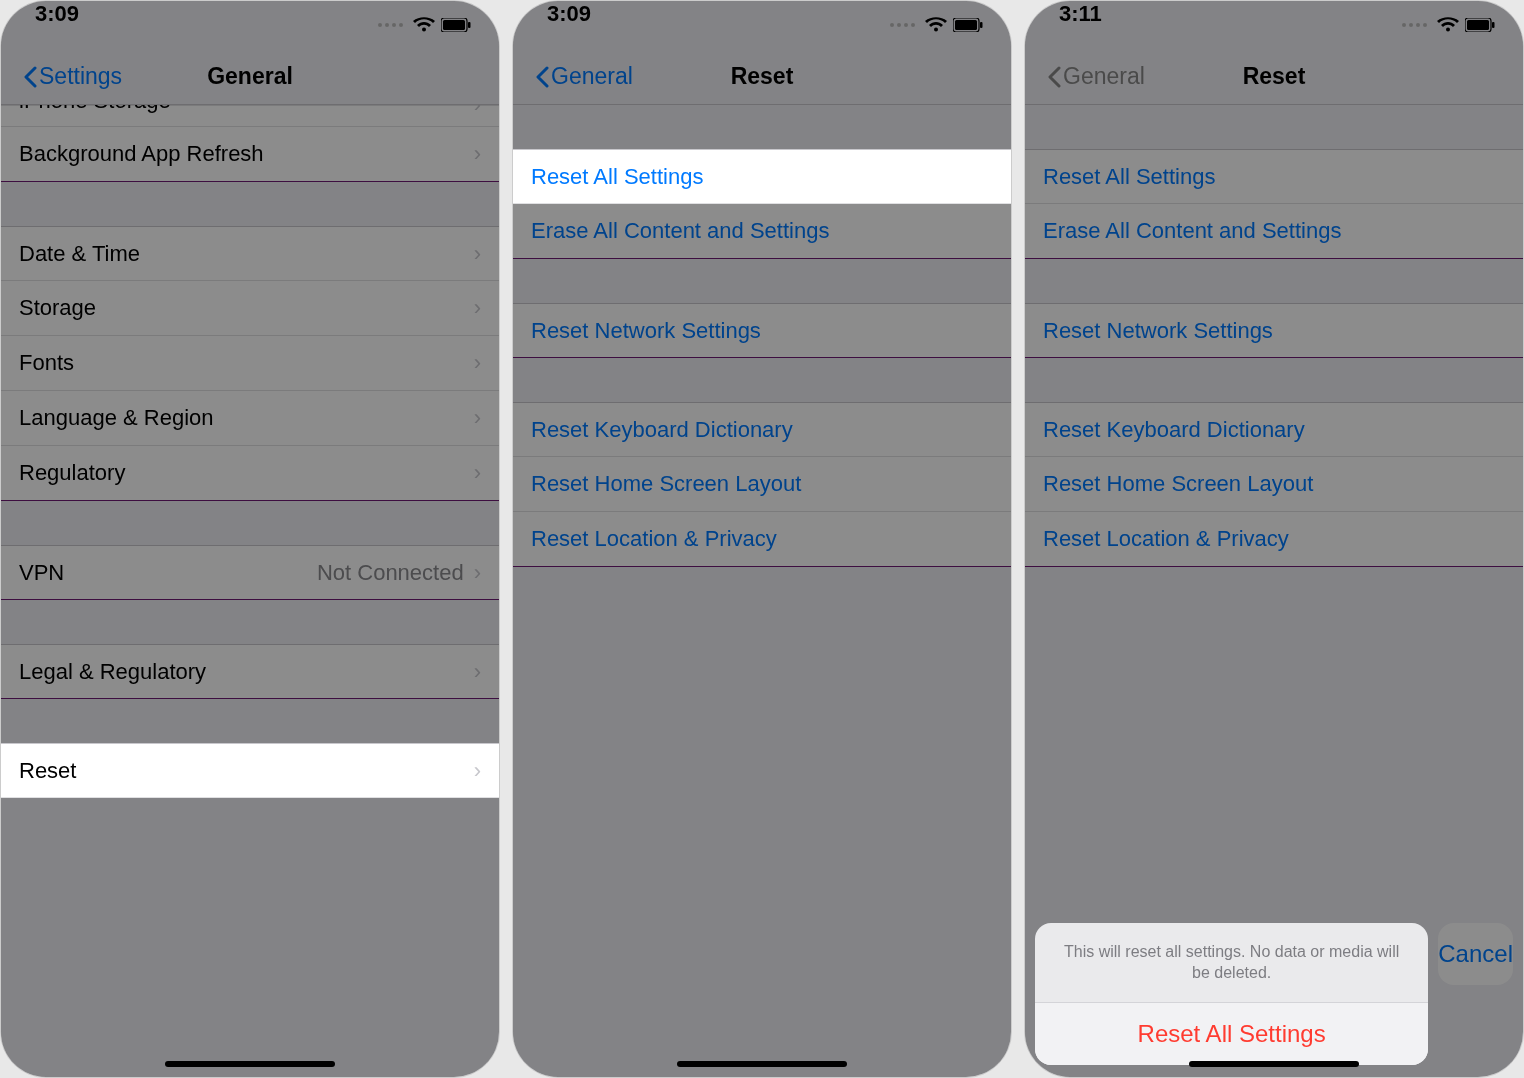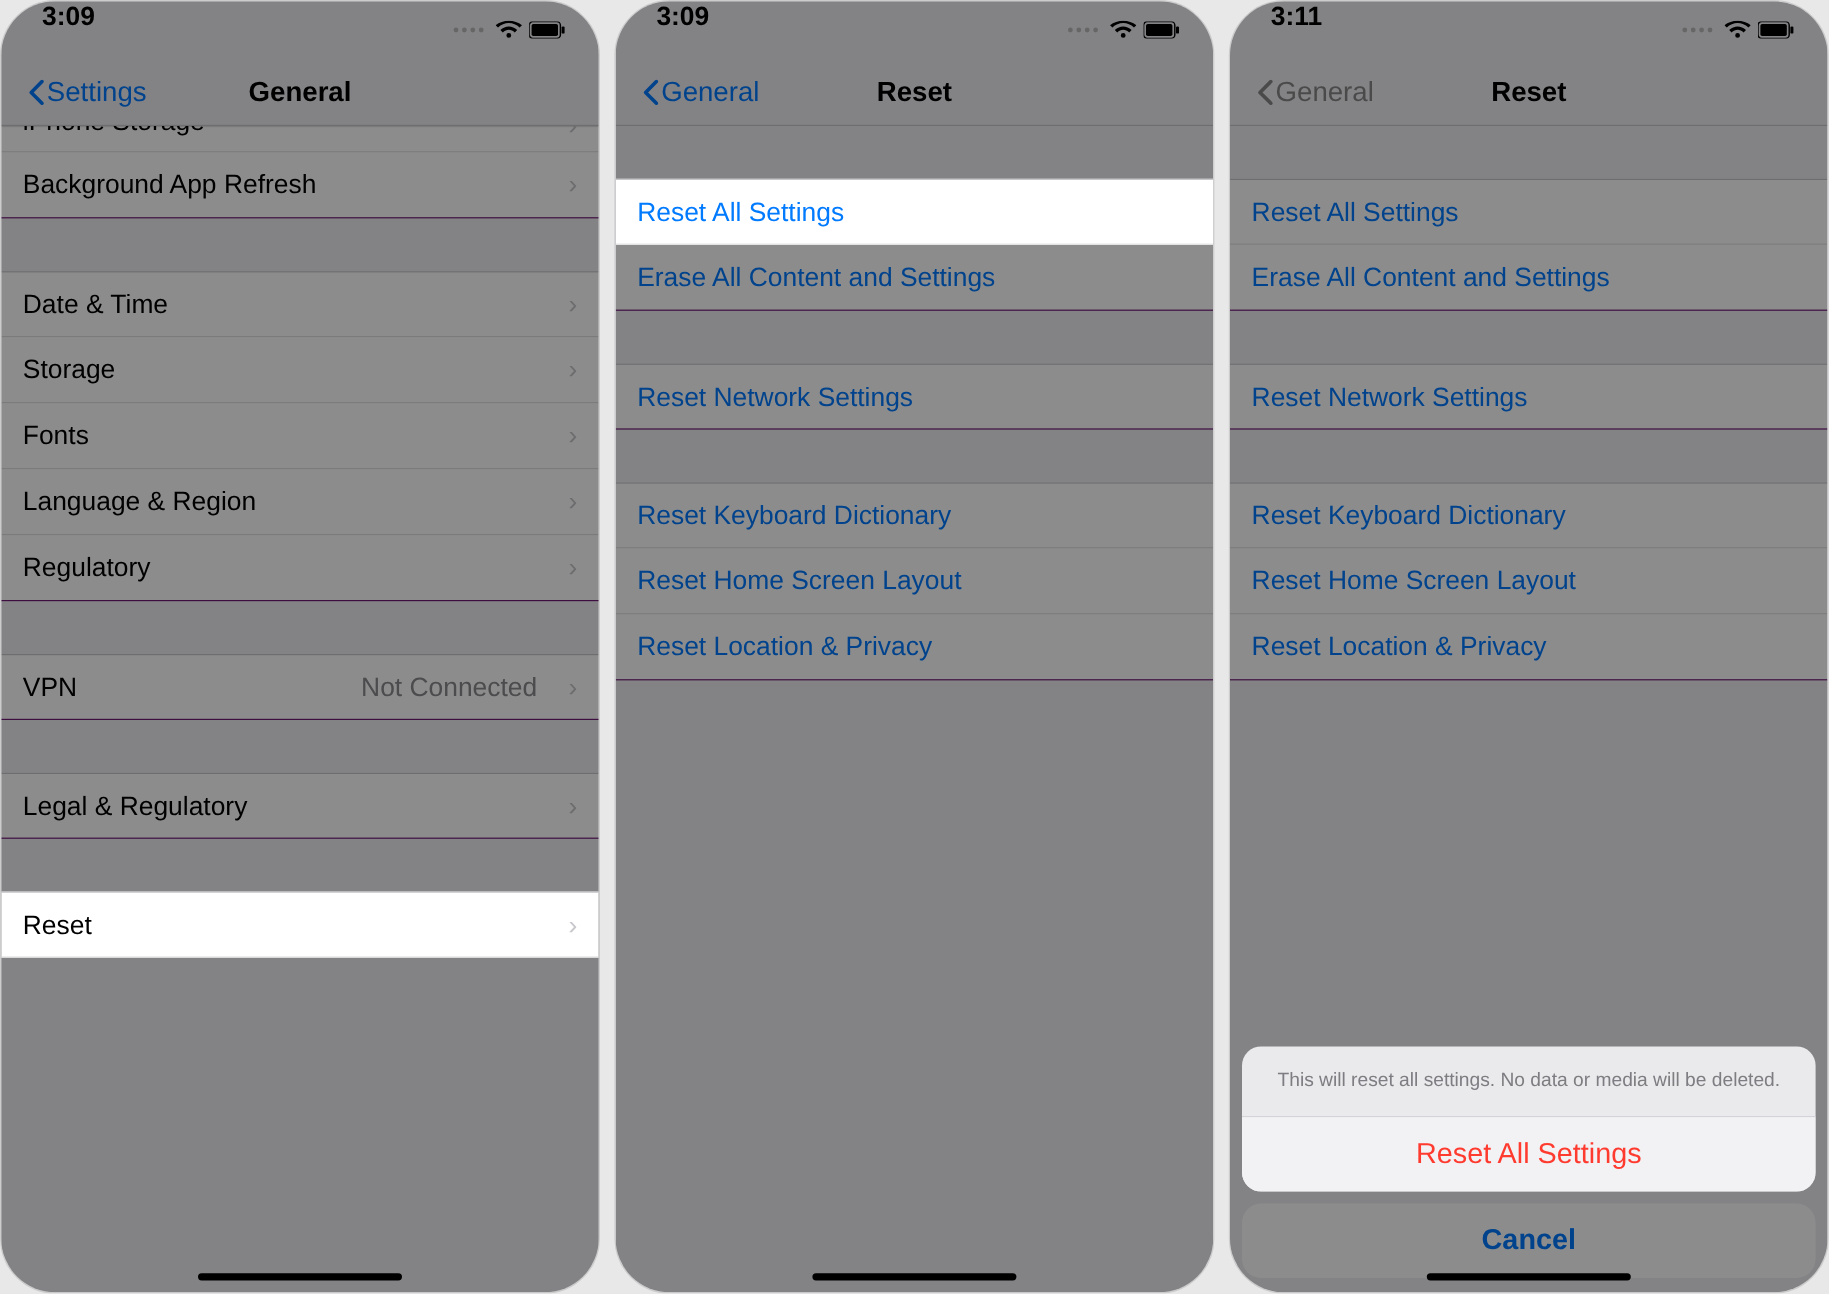--- a/index.html
+++ b/index.html
@@ -81,41 +81,41 @@
     padding: 0 18px;
     font-size: 22px;
     color: #000;
     border-bottom: 1px solid #e0e0e2;
     position: relative;
   }
   .cell.cut { border-top:1px solid #e0e0e2; }
   .cell.first { border-top: 1px solid #c8c7cc; }
   .cell.last { border-bottom: 1px solid #701a75; }
   .cell .label { flex: 1; }
-  .cell .value { color: #8a8a8e; margin-right: 26px; font-size:22px;}
+  .cell .value { color: #8a8a8e; margin-right: 10px; font-size:22px;}
   .cell .chev { color: #c7c7cc; }
   .cell.blue { color: #007aff; }
   .cell.highlight { z-index: 10; position: relative; }
   .home-indicator {
     position: absolute;
     bottom: 10px;
     left: 50%;
     transform: translateX(-50%);
     width: 170px;
     height: 6px;
     background: #000;
     border-radius: 3px;
     z-index: 30;
   }
   .action-sheet-container {
     position: absolute;
     left: 10px; right: 10px; bottom: 12px;
     z-index: 20;
     display: flex;
-    flex-direction: column;
+    flex-direction: row;
     gap: 10px;
   }
   .sheet-top {
     background: #eaeaec;
     border-radius: 16px;
     overflow: hidden;
   }
   .sheet-msg {
     padding: 18px 22px;
     text-align: center;
@@ -134,21 +134,21 @@
   }
   .sheet-btn.red { color: #ff3b30; }
   .sheet-cancel {
     background: #fff;
     border-radius: 16px;
     height: 62px;
     display: flex;
     align-items: center;
     justify-content: center;
     font-size: 24px;
-    font-weight: 700;
+    font-weight: 400;
     color: #007aff;
     z-index:20;
     position:relative;
   }
   .dim-cancel {
     filter: brightness(0.55);
   }
   .p3-home {
     z-index:30;
   }

